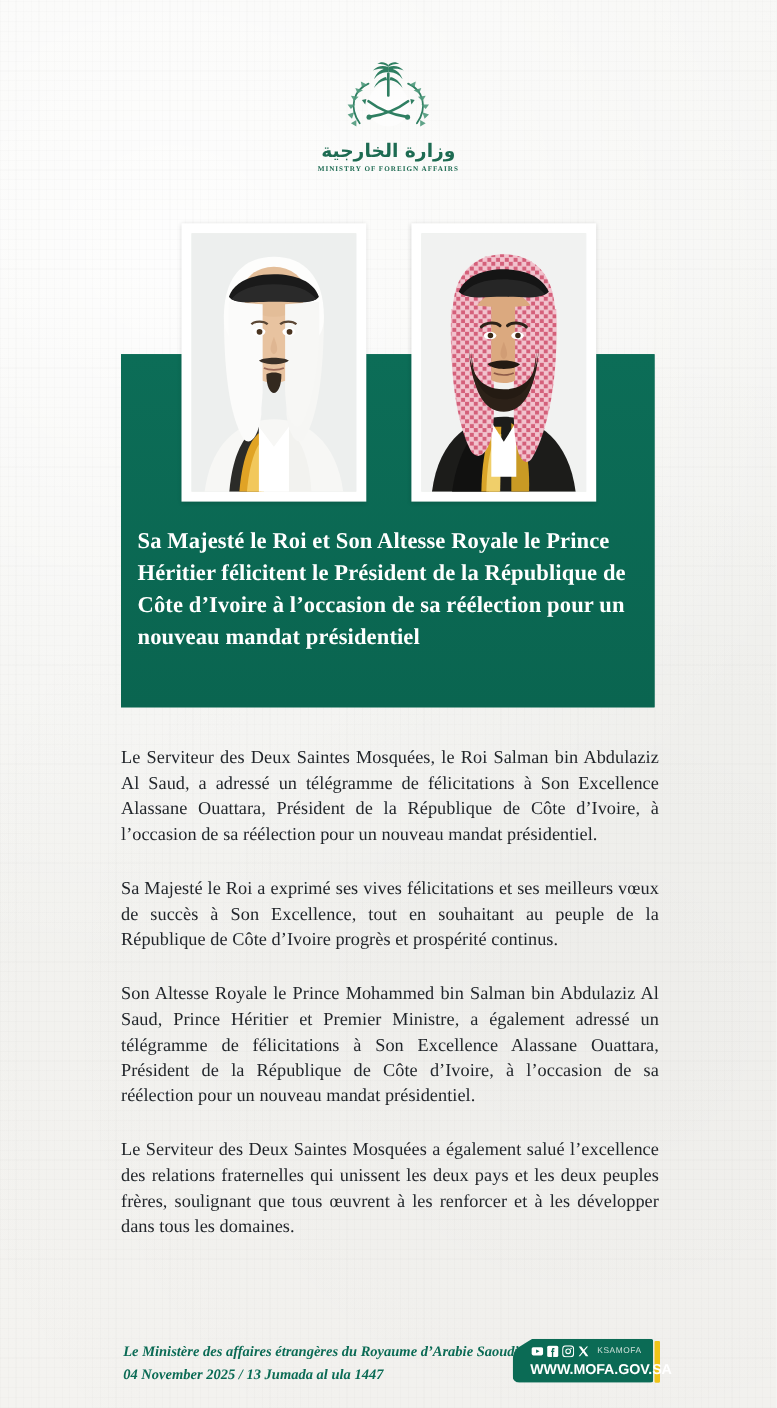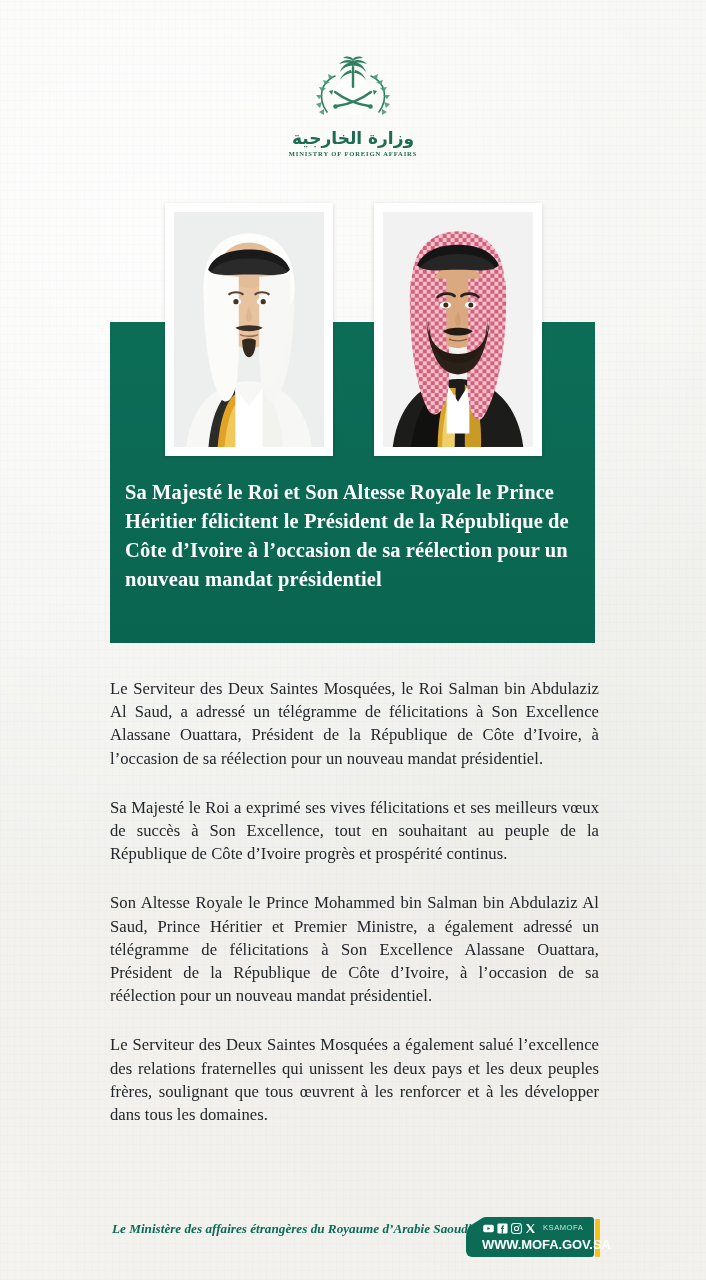--- a/index.html
+++ b/index.html
@@ -367,20 +367,21 @@
     <p>Le Serviteur des Deux Saintes Mosquées, le Roi Salman bin Abdulaziz Al Saud, a adressé un télégramme de félicitations à Son Excellence Alassane Ouattara, Président de la République de Côte d’Ivoire, à l’occasion de sa réélection pour un nouveau mandat présidentiel.</p>
     <p>Sa Majesté le Roi a exprimé ses vives félicitations et ses meilleurs vœux de succès à Son Excellence, tout en souhaitant au peuple de la République de Côte d’Ivoire progrès et prospérité continus.</p>
     <p>Son Altesse Royale le Prince Mohammed bin Salman bin Abdulaziz Al Saud, Prince Héritier et Premier Ministre, a également adressé un télégramme de félicitations à Son Excellence Alassane Ouattara, Président de la République de Côte d’Ivoire, à l’occasion de sa réélection pour un nouveau mandat présidentiel.</p>
     <p>Le Serviteur des Deux Saintes Mosquées a également salué l’excellence des relations fraternelles qui unissent les deux pays et les deux peuples frères, soulignant que tous œuvrent à les renforcer et à les développer dans tous les domaines.</p>
   </div>
 
   <div id="footer">
 
     <div id="footer-text">
       <div>Le Ministère des affaires étrangères du Royaume d’Arabie Saoudite</div>
+      <div>04 November 2025 / 13 Jumada al ula  1447</div>
     </div>
 
     <div id="footer-badge">
       <div id="badge-shape"></div>
       <div id="badge-accent"></div>
 
       <div id="badge-row-icons">
         <svg class="sicon" viewBox="0 0 24 24">
           <rect x="0.5" y="4" width="23" height="16" rx="3.5"></rect>
           <polygon points="9.6,8.5 16.4,12 9.6,15.5" fill="#0b6b55"></polygon>

